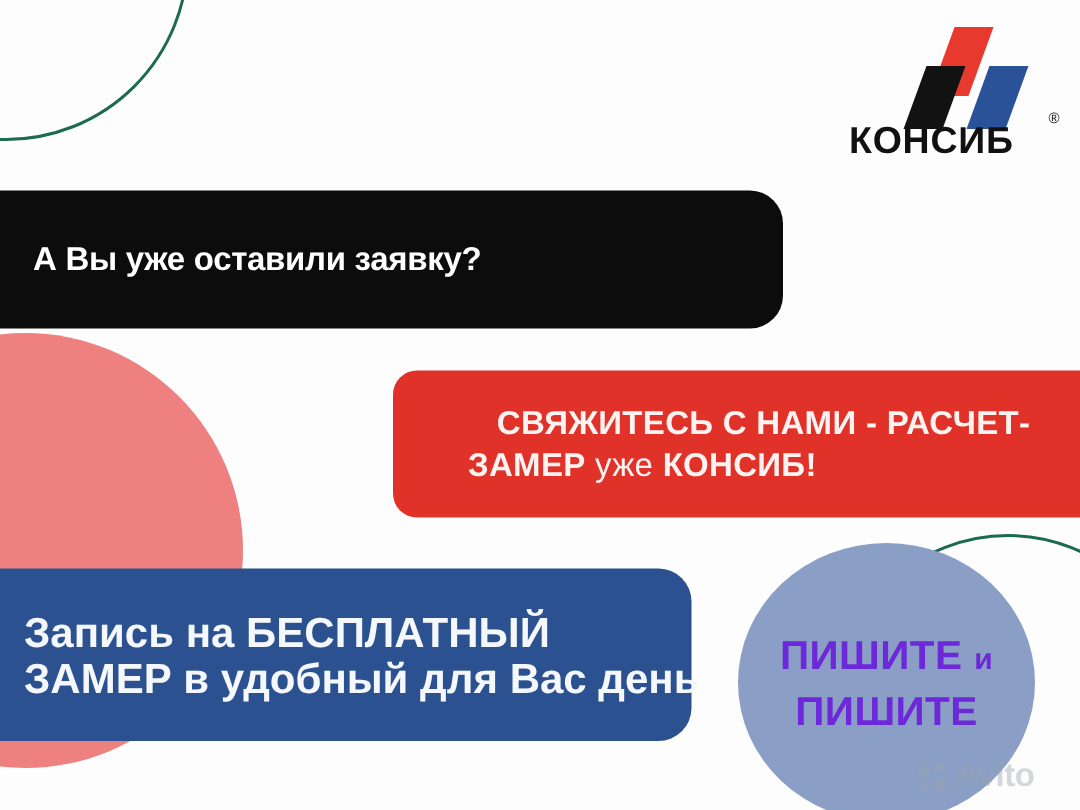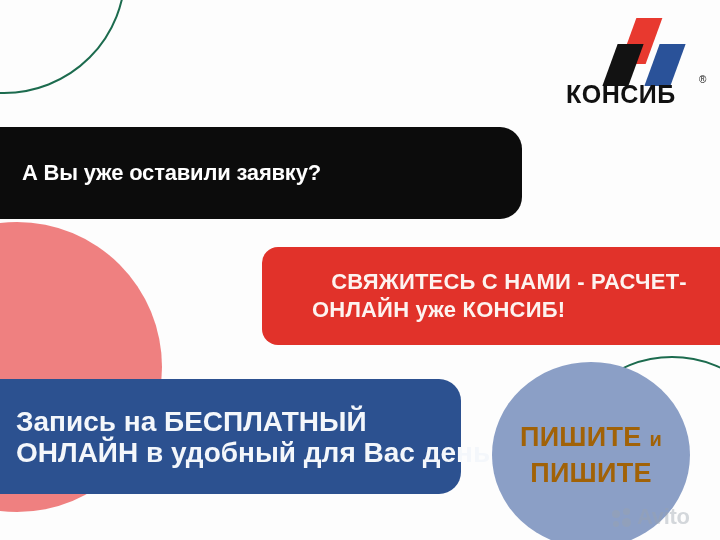--- a/index.html
+++ b/index.html
@@ -140,21 +140,21 @@
   }
   .banner-red .line {
     color: #fdf3f0;
     font-size: 22px;
     font-weight: bold;
     letter-spacing: 0.2px;
     line-height: 28px;
     white-space: nowrap;
   }
   .banner-red .line.l2 { text-align: left; padding-left: 28px; }
-  .banner-red .soft { font-weight: bold; }
+  .banner-red .soft { font-weight: normal; }
 
   .banner-blue {
     left: -30px;
     top: 379px;
     width: 491px;
     height: 115px;
     background: #2c5190;
     border-radius: 22px;
     padding: 0 20px 0 46px;
   }
@@ -173,21 +173,21 @@
     top: 362px;
     width: 198px;
     height: 186px;
     display: flex;
     flex-direction: column;
     align-items: center;
     justify-content: center;
     line-height: 34px;
   }
   .circle-text .line {
-    color: #a16207;
+    color: #6d28d9;
     font-size: 27px;
     font-weight: bold;
     letter-spacing: 0.3px;
     white-space: nowrap;
   }
   .circle-text .small {
     font-size: 20px;
   }
 
   
@@ -241,26 +241,26 @@
     <div class="logo-word">КОНСИБ</div>
     <div class="logo-reg">®</div>
   </div>
 
   <div class="banner banner-black">
     <div class="line">А Вы уже оставили заявку?</div>
   </div>
 
   <div class="banner banner-red">
     <div class="line l1">СВЯЖИТЕСЬ С НАМИ - РАСЧЕТ-</div>
-    <div class="line l2"><span>ОНЛАЙН </span><span class="soft">уже </span><span>КОНСИБ!</span></div>
+    <div class="line l2"><span>ЗАМЕР </span><span class="soft">уже </span><span>КОНСИБ!</span></div>
   </div>
 
   <div class="banner banner-blue">
     <div class="line">Запись на БЕСПЛАТНЫЙ</div>
-    <div class="line">ОНЛАЙН в удобный для Вас день</div>
+    <div class="line">ЗАМЕР в удобный для Вас день</div>
   </div>
 
   <div class="circle-text">
     <div class="line"><span>ПИШИТЕ </span><span class="small">и</span></div>
     <div class="line">ПИШИТЕ</div>
   </div>
 
   <div class="watermark">
     <span class="wm-dots">
       <i class="d1"></i>

